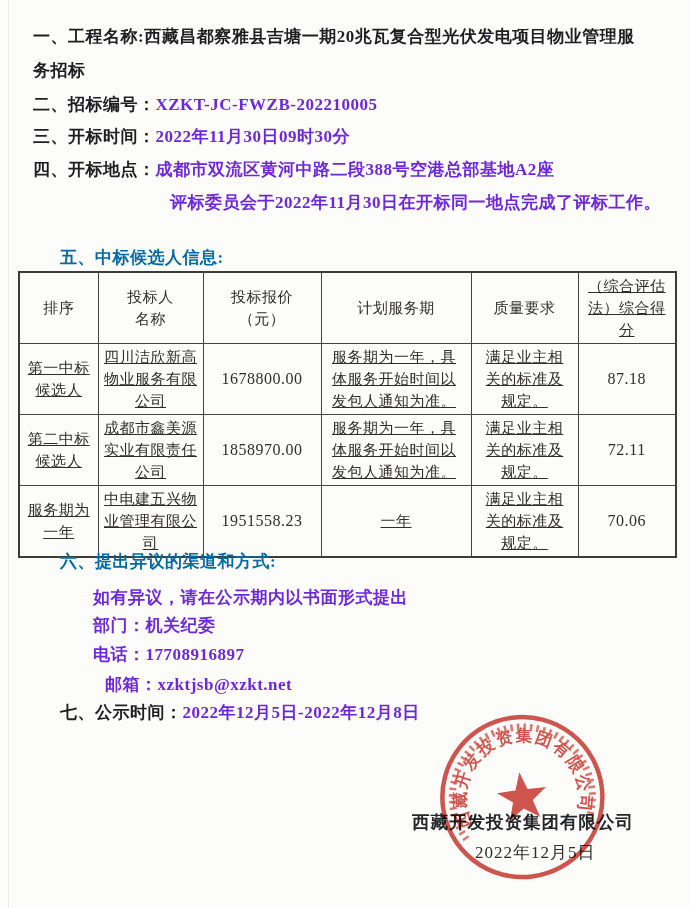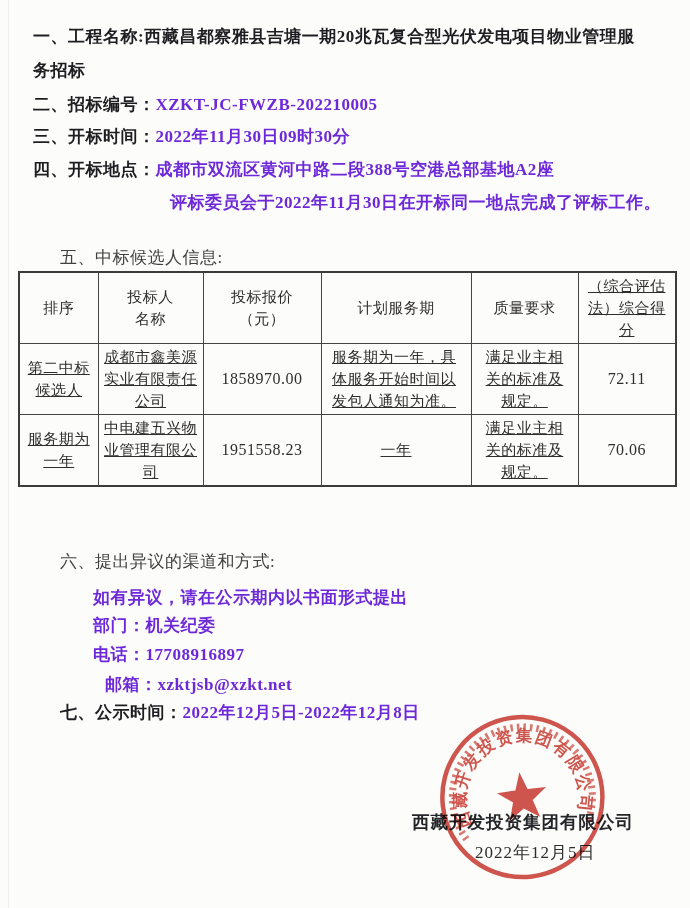--- a/index.html
+++ b/index.html
@@ -13,21 +13,21 @@
   }
   .scan-edge {
     position:absolute; left:8px; top:0; width:1px; height:908px;
     background:rgba(60,60,60,.07);
   }
   .abs { position:absolute; }
   .doc-line { font-size:17px; letter-spacing:.5px; line-height:30px; white-space:nowrap; }
   .wrapline { white-space:normal; line-height:34px; }
   .lbl-bold { font-weight:700; color:#1e1e22; }
   .val { color:#6d28d9;font-weight:bold; }
-  .heading { font-weight:400; color:#404040; font-size:17px; letter-spacing:.5px; white-space:nowrap; }
+  .heading { font-weight:700; color:#0369a1; font-size:17px; letter-spacing:.5px; white-space:nowrap; }
 
   
   table.bid-table {
     position:absolute; left:18px; top:271px;
     border-collapse:collapse; table-layout:fixed; width:657px;
     font-size:15px; color:#2f2e2b;
   }
   table.bid-table td, table.bid-table th {
     border:1px solid #454540;
     text-align:center; vertical-align:middle;
@@ -107,20 +107,36 @@
     <td>
           <span class="hl">计划服务期</span>
         </td>
     <td>
           <span class="hl">质量要求</span>
         </td>
     <td>
           <span class="cell-in in-quality" style="width:86px">（综合评估法）综合得分</span>
         </td>
   </tr>
+  <tr style="height:69px">
+    <td>
+          <span class="cell-in in-rank">第一中标候选人</span>
+        </td>
+    <td>
+          <span class="cell-in in-bidder">四川洁欣新高物业服务有限公司</span>
+        </td>
+    <td class="num">1678800.00</td>
+    <td>
+          <span class="cell-in in-period">服务期为一年，具体服务开始时间以发包人通知为准。</span>
+        </td>
+    <td>
+          <span class="cell-in in-quality">满足业主相关的标准及规定。</span>
+        </td>
+    <td class="num">87.18</td>
+  </tr>
   <tr style="height:65px">
     <td>
           <span class="cell-in in-rank">第二中标候选人</span>
         </td>
     <td>
           <span class="cell-in in-bidder">成都市鑫美源实业有限责任公司</span>
         </td>
     <td class="num">1858970.00</td>
     <td>
           <span class="cell-in in-period">服务期为一年，具体服务开始时间以发包人通知为准。</span>

